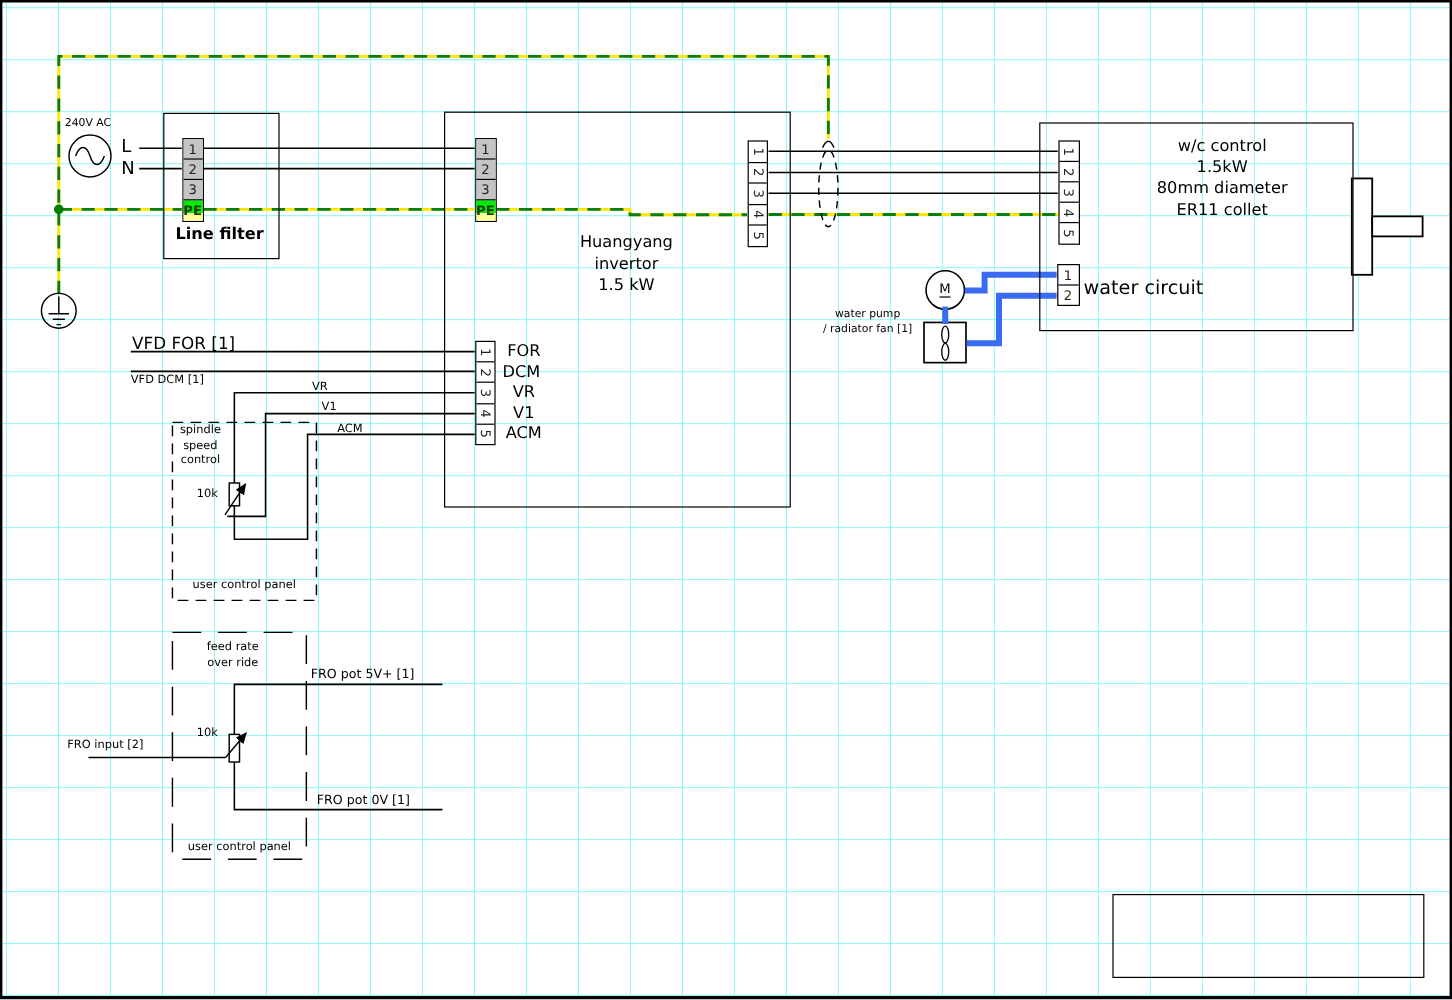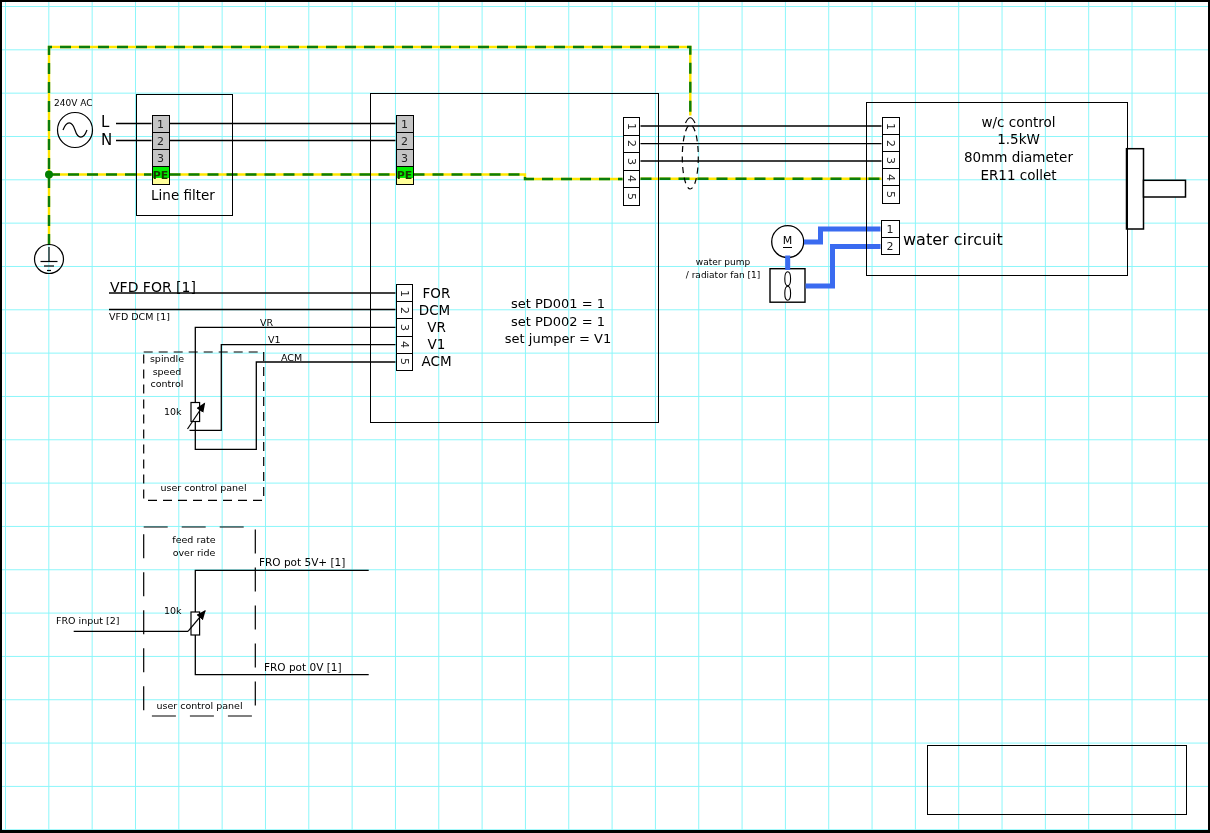--- a/index.html
+++ b/index.html
@@ -198,28 +198,28 @@
 
   <div class="tblock" style="left:878.5px;top:218.2px;width:19px;height:35px;">
     <div class="tcell">1</div>
     <div class="tcell">2</div>
   </div>
 
   <div class="lbl" style="left:52px;top:96px;font-size:9px;">240V AC</div>
   <div class="lbl" style="left:99px;top:111px;font-size:15px;">L</div>
   <div class="lbl" style="left:99px;top:128.5px;font-size:15px;">N</div>
 
-  <div class="lbl ctr" style="left:134px;top:184.5px;width:94px;font-size:13.5px;">Line filter</div>
-
-
-  <div class="lbl ctr" style="left:466px;top:293px;width:180px;font-size:13px;line-height:17.5px;">
-    <div>set PD001 = 1</div>
-    <div>set PD002 = 1</div>
-    <div>set jumper = V1</div>
-  </div>
+  <div class="lbl ctr" style="left:134px;top:184.5px;width:94px;font-size:13.5px;font-weight:bold;">Line filter</div>
+
+  <div class="lbl ctr" style="left:430px;top:190.5px;width:180px;font-size:13.5px;line-height:18px;">
+    <div>Huangyang</div>
+    <div>invertor</div>
+    <div>1.5 kW</div>
+  </div>
+
 
   <div class="lbl ctr" style="left:411px;top:282.5px;width:47px;font-size:13.5px;">FOR</div>
   <div class="lbl ctr" style="left:409px;top:299.5px;width:47px;font-size:13.5px;">DCM</div>
   <div class="lbl ctr" style="left:411px;top:316.8px;width:47px;font-size:13.5px;">VR</div>
   <div class="lbl ctr" style="left:411px;top:334px;width:47px;font-size:13.5px;">V1</div>
   <div class="lbl ctr" style="left:411px;top:351.3px;width:47px;font-size:13.5px;">ACM</div>
 
   <div class="lbl" style="left:108px;top:276.5px;font-size:14px;">VFD FOR [1]</div>
   <div class="lbl" style="left:107px;top:309px;font-size:9.5px;">VFD DCM [1]</div>
   <div class="lbl" style="left:258px;top:314.5px;font-size:9.5px;">VR</div>

